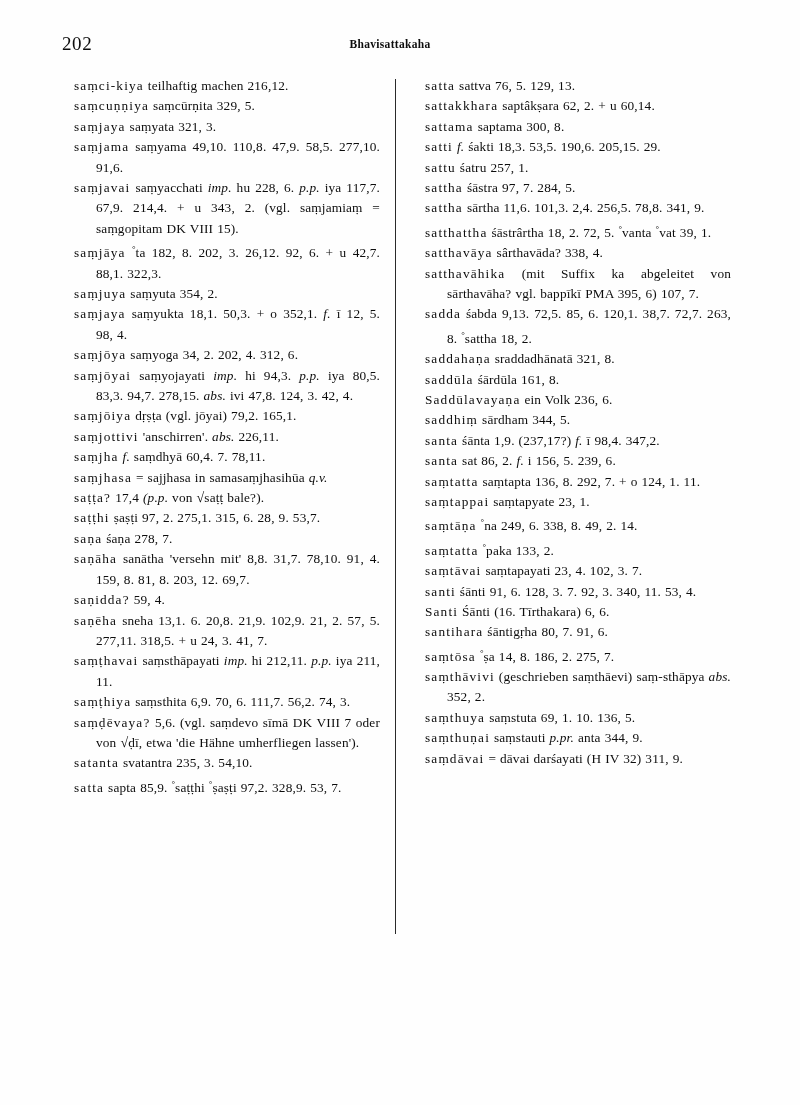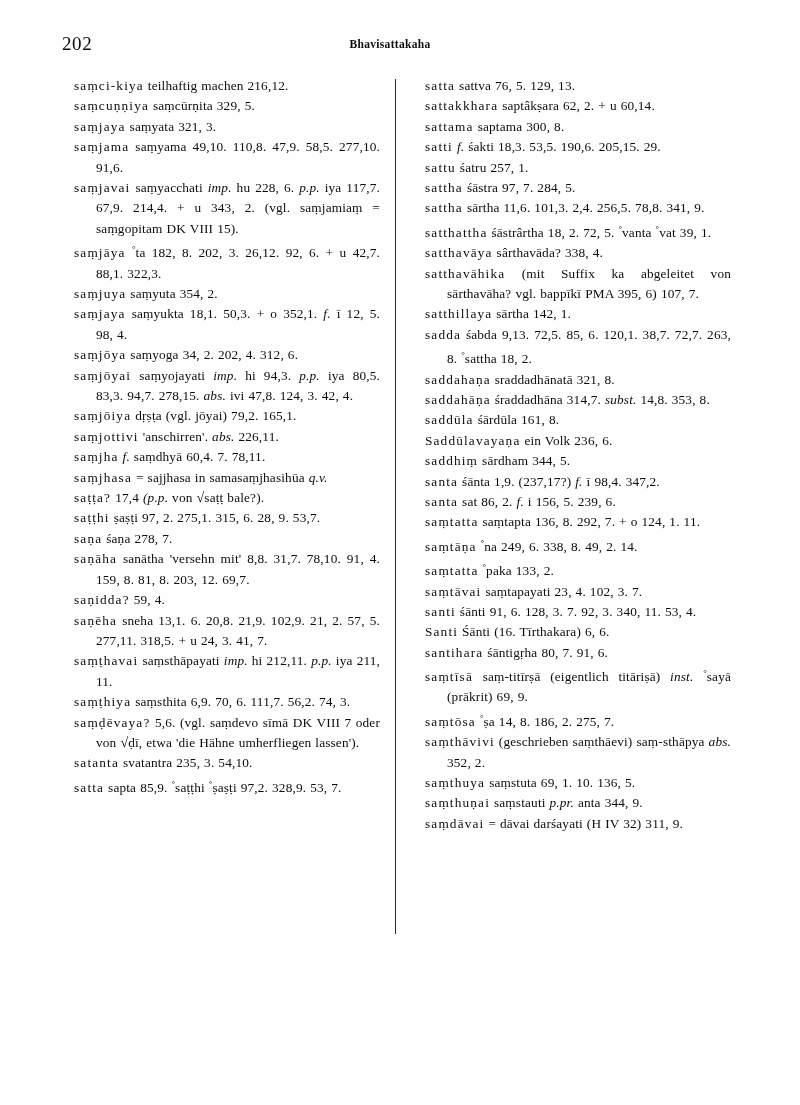--- a/index.html
+++ b/index.html
@@ -148,37 +148,35 @@
         <p class="entry just"><span class="hw">satta</span> sattva 76, 5. 129, 13.</p>
         <p class="entry just"><span class="hw">sattakkhara</span> saptâkṣara 62, 2. + u 60,14.</p>
         <p class="entry just"><span class="hw">sattama</span> saptama 300, 8.</p>
         <p class="entry just"><span class="hw">satti</span> <span class="it">f.</span> śakti 18,3. 53,5. 190,6. 205,15. 29.</p>
         <p class="entry just"><span class="hw">sattu</span> śatru 257, 1.</p>
         <p class="entry just"><span class="hw">sattha</span> śāstra 97, 7. 284, 5.</p>
         <p class="entry just"><span class="hw">sattha</span> sārtha 11,6. 101,3. 2,4. 256,5. 78,8. 341, 9.</p>
         <p class="entry just"><span class="hw">satthattha</span> śāstrârtha 18, 2. 72, 5. <span class="sup">°</span>vanta <span class="sup">°</span>vat 39, 1.</p>
         <p class="entry just"><span class="hw">satthavāya</span> sârthavāda? 338, 4.</p>
         <p class="entry just"><span class="hw">satthavāhika</span> (mit Suffix ka abgeleitet von sārthavāha? vgl. bappīkī PMA 395, 6) 107, 7.</p>
-        <p class="entry just"><span class="hw">satthillaya</span> sārtha 142, 1.</p>
         <p class="entry just"><span class="hw">sadda</span> śabda 9,13. 72,5. 85, 6. 120,1. 38,7. 72,7. 263, 8. <span class="sup">°</span>sattha 18, 2.</p>
         <p class="entry just"><span class="hw">saddahaṇa</span> sraddadhānatā 321, 8.</p>
-        <p class="entry just"><span class="hw">saddahāṇa</span> śraddadhāna 314,7. <span class="it">subst.</span> 14,8. 353, 8.</p>
         <p class="entry just"><span class="hw">saddūla</span> śārdūla 161, 8.</p>
         <p class="entry just"><span class="hw">Saddūlavayaṇa</span> ein Volk 236, 6.</p>
         <p class="entry just"><span class="hw">saddhiṃ</span> sārdham 344, 5.</p>
         <p class="entry just"><span class="hw">santa</span> śānta 1,9. (237,17?) <span class="it">f.</span> ī 98,4. 347,2.</p>
         <p class="entry just"><span class="hw">santa</span> sat 86, 2. <span class="it">f.</span> i 156, 5. 239, 6.</p>
         <p class="entry just"><span class="hw">saṃtatta</span> saṃtapta 136, 8. 292, 7. + o 124, 1. 11.</p>
+        <p class="entry just"><span class="hw">saṃtappai</span> saṃtapyate 23, 1.</p>
         <p class="entry just"><span class="hw">saṃtāṇa</span> <span class="sup">°</span>na 249, 6. 338, 8. 49, 2. 14.</p>
         <p class="entry just"><span class="hw">saṃtatta</span> <span class="sup">°</span>paka 133, 2.</p>
         <p class="entry just"><span class="hw">saṃtāvai</span> saṃtapayati 23, 4. 102, 3. 7.</p>
         <p class="entry just"><span class="hw">santi</span> śānti 91, 6. 128, 3. 7. 92, 3. 340, 11. 53, 4.</p>
         <p class="entry just"><span class="hw">Santi</span> Śānti (16. Tīrthakara) 6, 6.</p>
         <p class="entry just"><span class="hw">santihara</span> śāntigṛha 80, 7. 91, 6.</p>
-        <p class="entry just"><span class="hw">saṃtīsā</span> saṃ-titīrṣā (eigentlich titāriṣā) <span class="it">inst.</span> <span class="sup">°</span>sayā (prākrit) 69, 9.</p>
         <p class="entry just"><span class="hw">saṃtōsa</span> <span class="sup">°</span>ṣa 14, 8. 186, 2. 275, 7.</p>
         <p class="entry just"><span class="hw">saṃthāvivi</span> (geschrieben saṃthāevi) saṃ-sthāpya <span class="it">abs.</span> 352, 2.</p>
         <p class="entry just"><span class="hw">saṃthuya</span> saṃstuta 69, 1. 10. 136, 5.</p>
         <p class="entry just"><span class="hw">saṃthuṇai</span> saṃstauti <span class="it">p.pr.</span> anta 344, 9.</p>
         <p class="entry just"><span class="hw">saṃdāvai</span> = dāvai darśayati (H IV 32) 311, 9.</p>
       </div>
   </div>
 
 </div>
 

